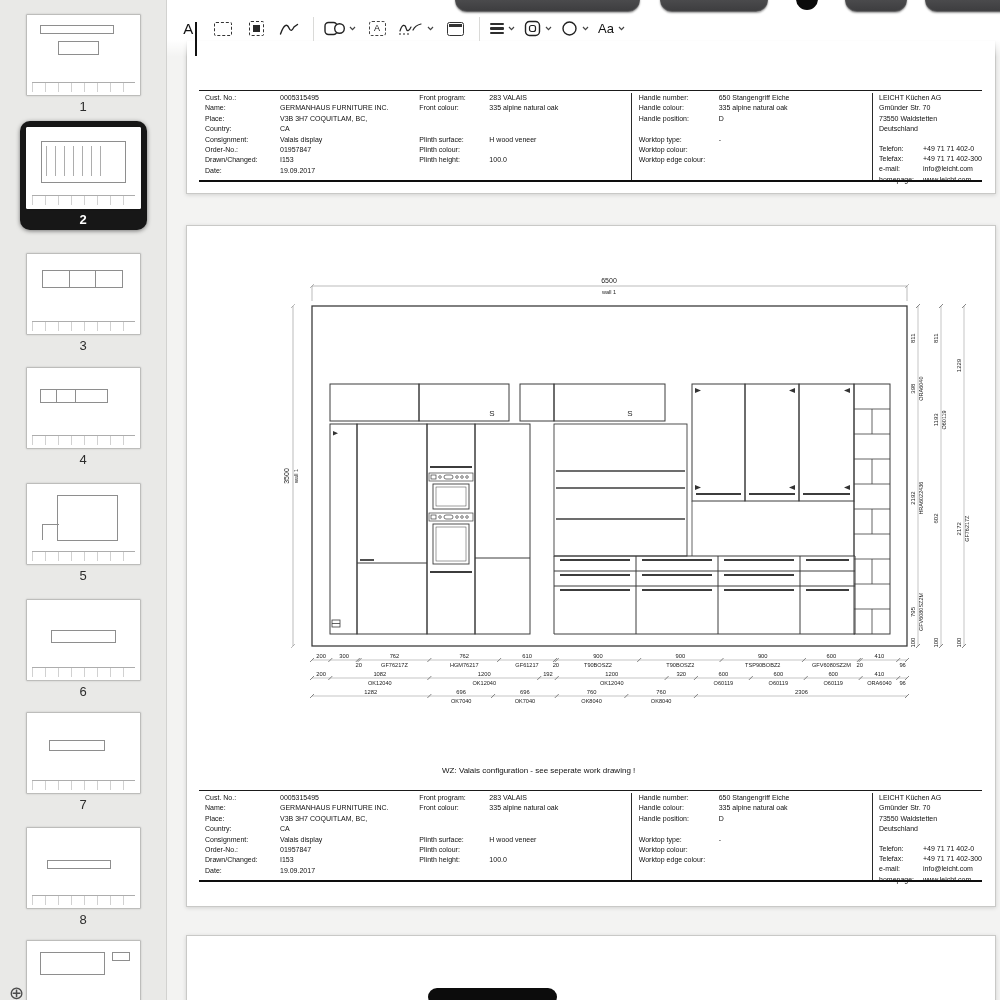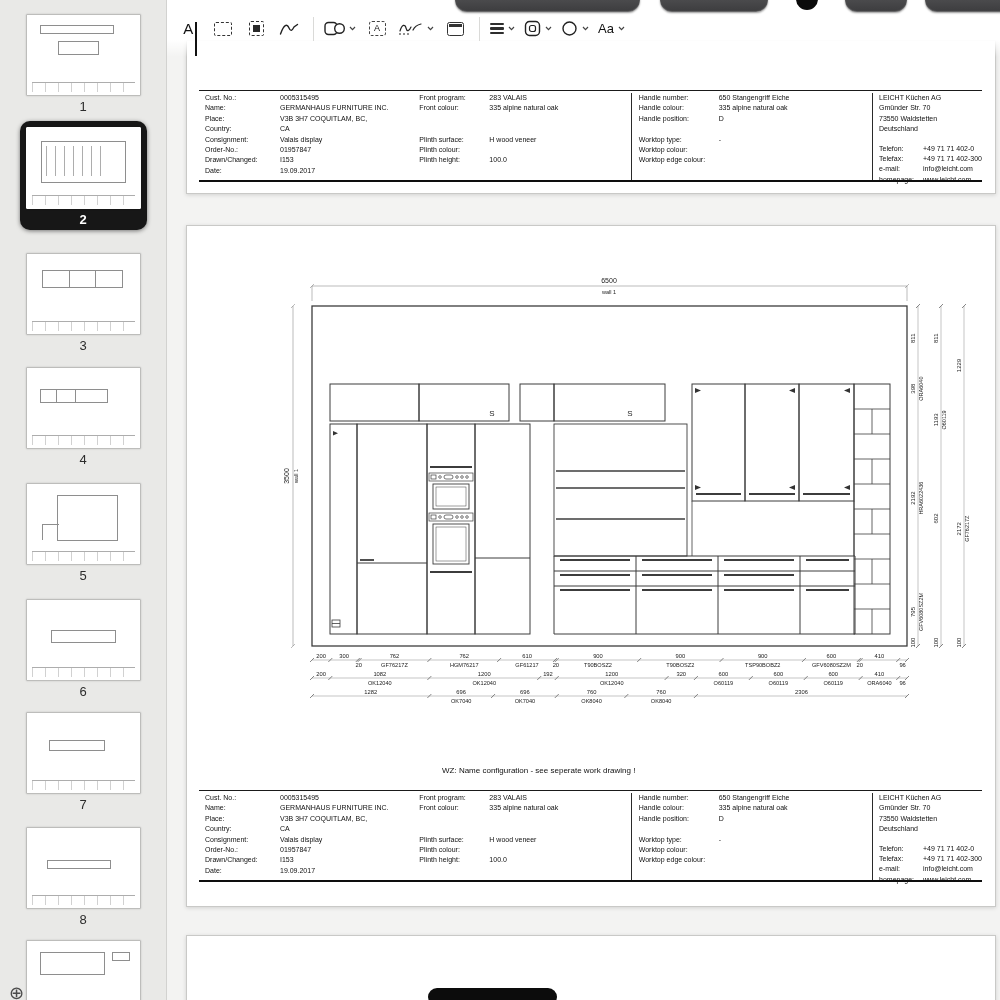--- a/index.html
+++ b/index.html
@@ -647,21 +647,21 @@
           <text x="656" y="371.6" text-anchor="middle" font-size="6" fill="#222" transform="rotate(-90 656 371.6)">100</text>
           <line x1="682" y1="35" x2="682" y2="375" stroke="#888" stroke-width="0.5"></line>
           <line x1="680" y1="37" x2="684" y2="33" stroke="#555" stroke-width="0.7"></line>
           <line x1="680" y1="377" x2="684" y2="373" stroke="#555" stroke-width="0.7"></line>
           <text x="679" y="94.5" text-anchor="middle" font-size="6" fill="#222" transform="rotate(-90 679 94.5)">1229</text>
           <text x="679" y="257.70000000000005" text-anchor="middle" font-size="6" fill="#222" transform="rotate(-90 679 257.70000000000005)">2172</text>
           <text x="687" y="257.70000000000005" text-anchor="middle" font-size="5.5" fill="#222" transform="rotate(-90 687 257.70000000000005)">GF76217Z</text>
           <text x="679" y="371.6" text-anchor="middle" font-size="6" fill="#222" transform="rotate(-90 679 371.6)">100</text>
         </g>
     </svg>
-    <div class="note-text">WZ: Name configuration - see seperate work drawing !</div>
+    <div class="note-text">WZ: Valais configuration - see seperate work drawing !</div>
     <div class="tblock">
       <div class="tb-c1">
           <div class="kv">
             <span class="k">Cust. No.:</span>
             <span class="v">0005315495</span>
           </div>
           <div class="kv">
             <span class="k">Name:</span>
             <span class="v">GERMANHAUS FURNITURE INC.</span>
           </div>

